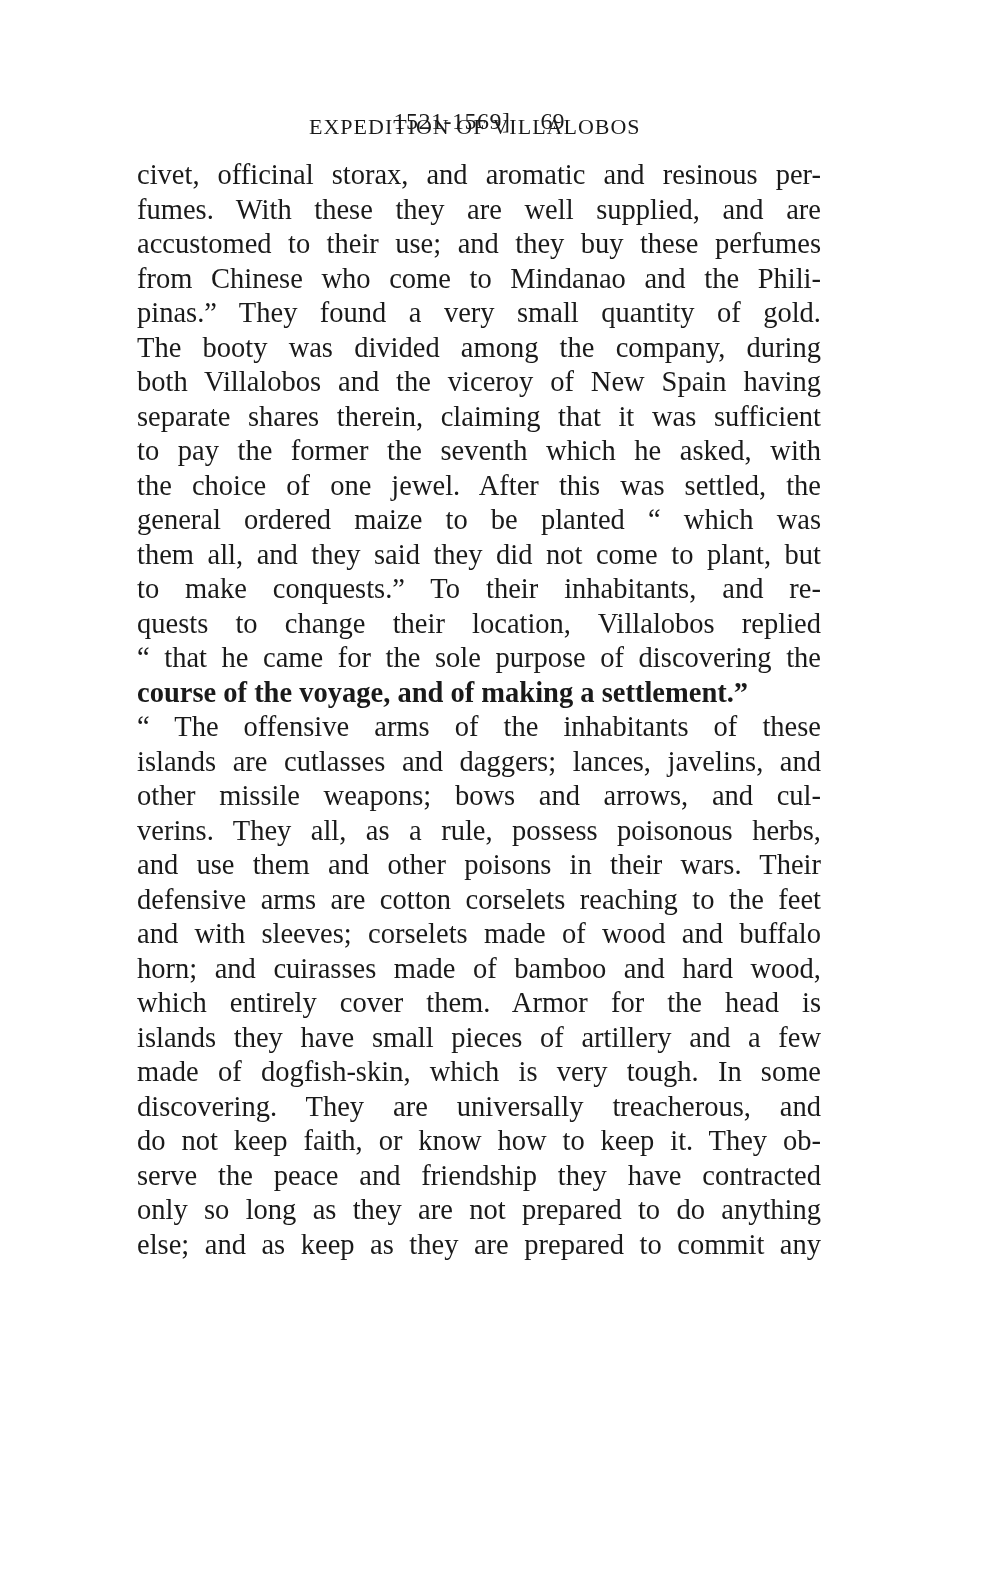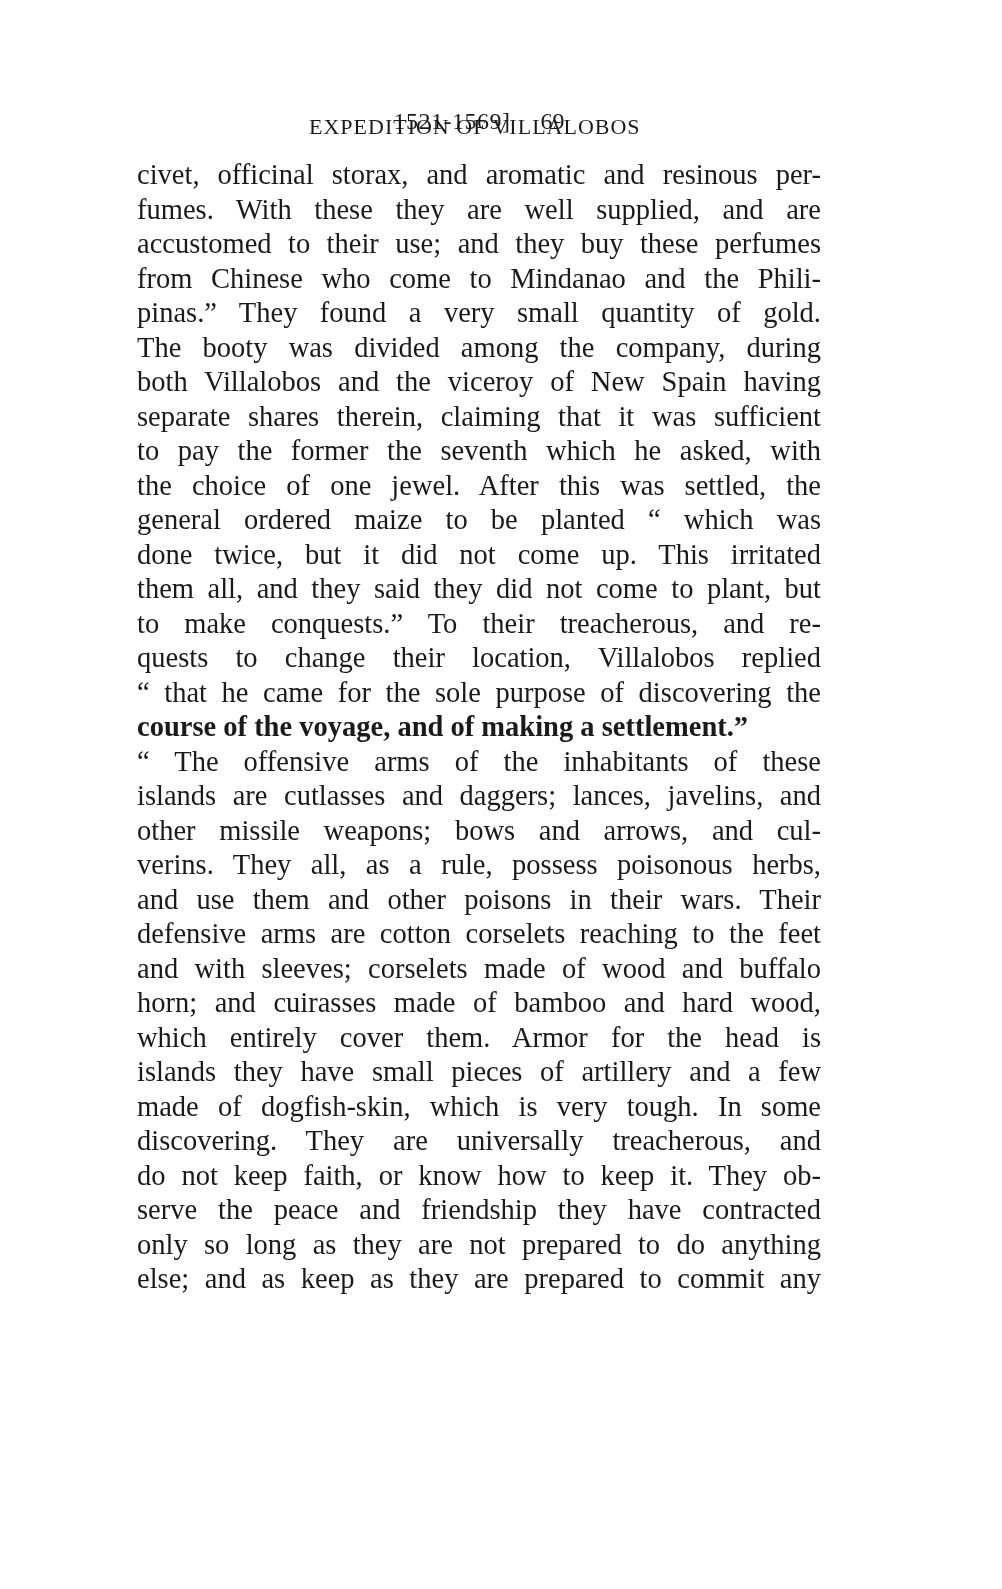--- a/index.html
+++ b/index.html
@@ -41,23 +41,22 @@
     <span class="line">fumes. With these they are well supplied, and are</span>
     <span class="line">accustomed to their use; and they buy these perfumes</span>
     <span class="line">from Chinese who come to Mindanao and the Phili-</span>
     <span class="line">pinas.” They found a very small quantity of gold.</span>
     <span class="line">The booty was divided among the company, during</span>
     <span class="line">both Villalobos and the viceroy of New Spain having</span>
     <span class="line">separate shares therein, claiming that it was sufficient</span>
     <span class="line">to pay the former the seventh which he asked, with</span>
     <span class="line">the choice of one jewel. After this was settled, the</span>
     <span class="line">general ordered maize to be planted “ which was</span>
-    <span class="line">done twice, but it did not come up. This irritated</span>
     <span class="line">them all, and they said they did not come to plant, but</span>
-    <span class="line">to make conquests.” To their treacherous, and re-</span>
+    <span class="line">to make conquests.” To their inhabitants, and re-</span>
     <span class="line">quests to change their location, Villalobos replied</span>
     <span class="line">“ that he came for the sole purpose of discovering the</span>
     <span class="line last">course of the voyage, and of making a settlement.”</span>
     <span class="line">“ The offensive arms of the inhabitants of these</span>
     <span class="line">islands are cutlasses and daggers; lances, javelins, and</span>
     <span class="line">other missile weapons; bows and arrows, and cul-</span>
     <span class="line">verins. They all, as a rule, possess poisonous herbs,</span>
     <span class="line">and use them and other poisons in their wars. Their</span>
     <span class="line">defensive arms are cotton corselets reaching to the feet</span>
     <span class="line">and with sleeves; corselets made of wood and buffalo</span>

